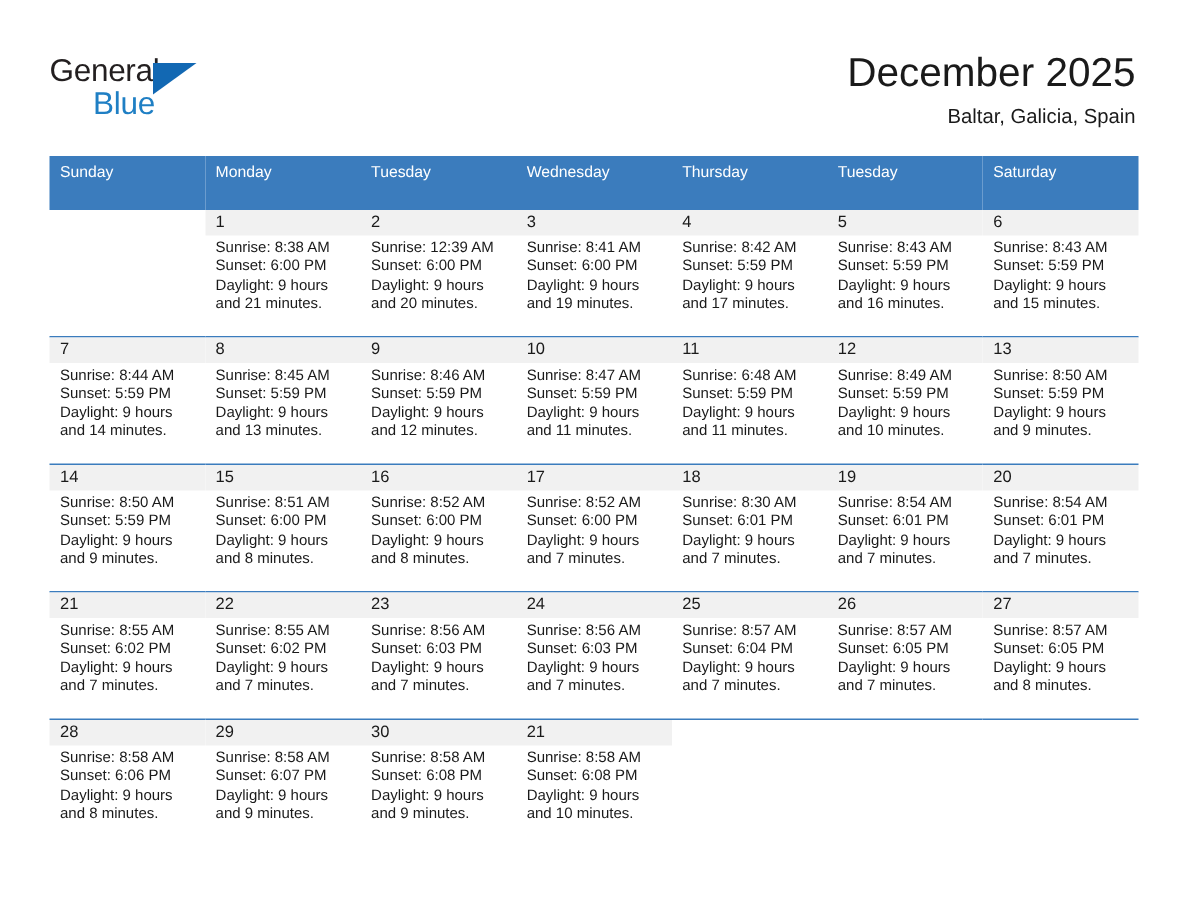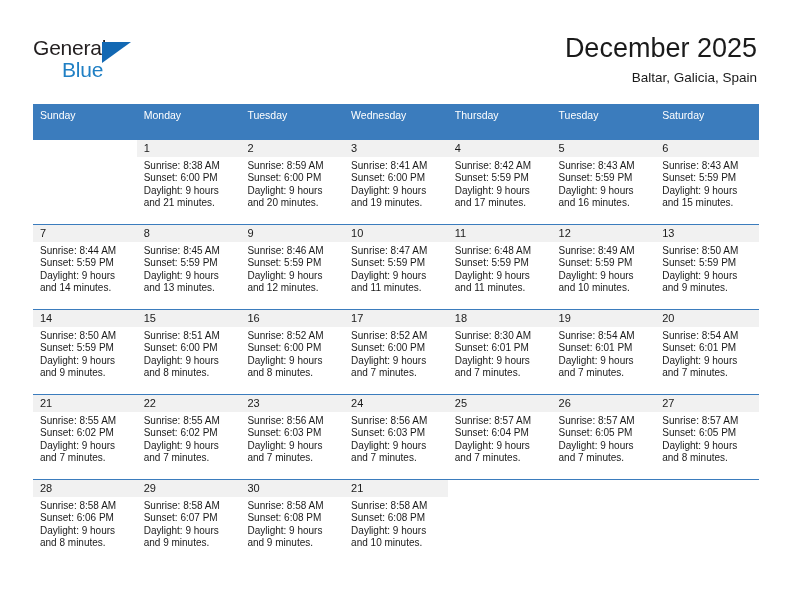--- a/index.html
+++ b/index.html
@@ -191,21 +191,21 @@
                 <div>Sunset: 6:00 PM</div>
                 <div>Daylight: 9 hours</div>
                 <div>and 21 minutes.</div>
               </div>
             </div>
           </td>
           <td>
             <div class="cell filled">
               <div class="daynum-band">2</div>
               <div class="cell-body">
-                <div>Sunrise: 8:59 AM</div>
+                <div>Sunrise: 12:39 AM</div>
                 <div>Sunset: 6:00 PM</div>
                 <div>Daylight: 9 hours</div>
                 <div>and 20 minutes.</div>
               </div>
             </div>
           </td>
           <td>
             <div class="cell filled">
               <div class="daynum-band">3</div>
               <div class="cell-body">

